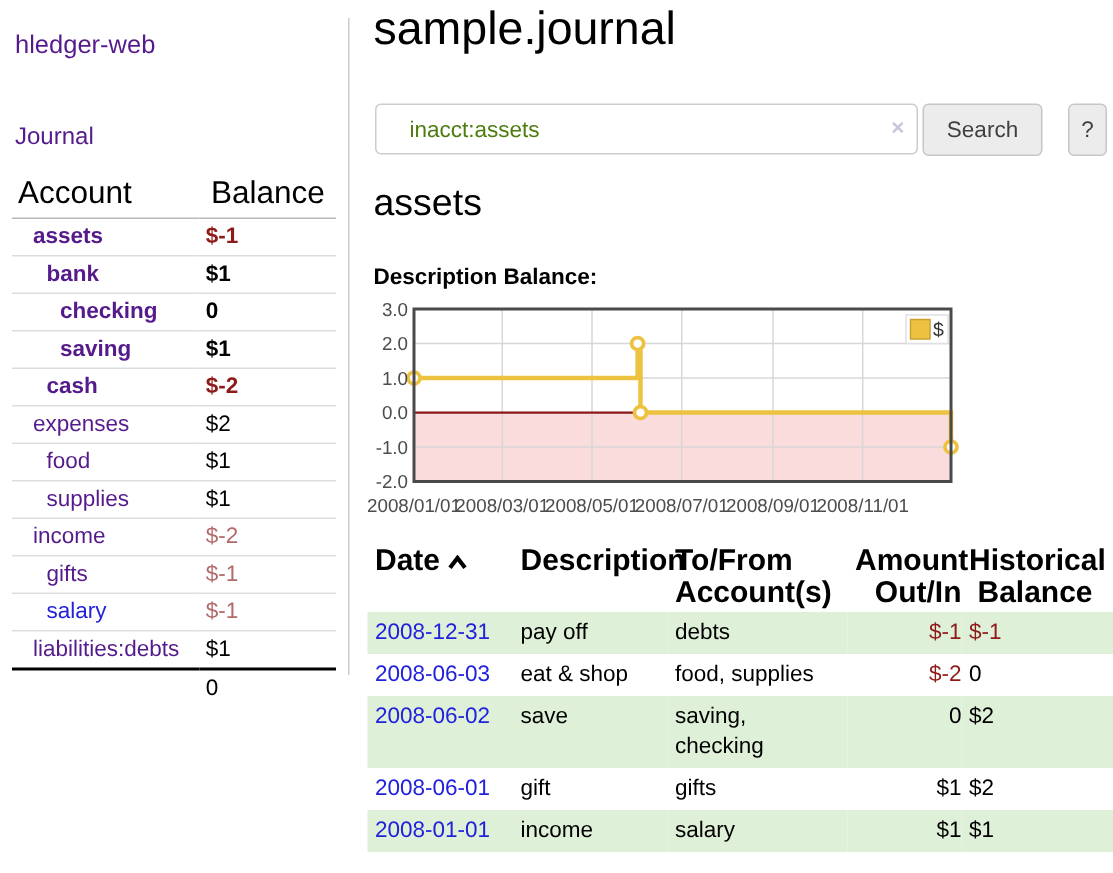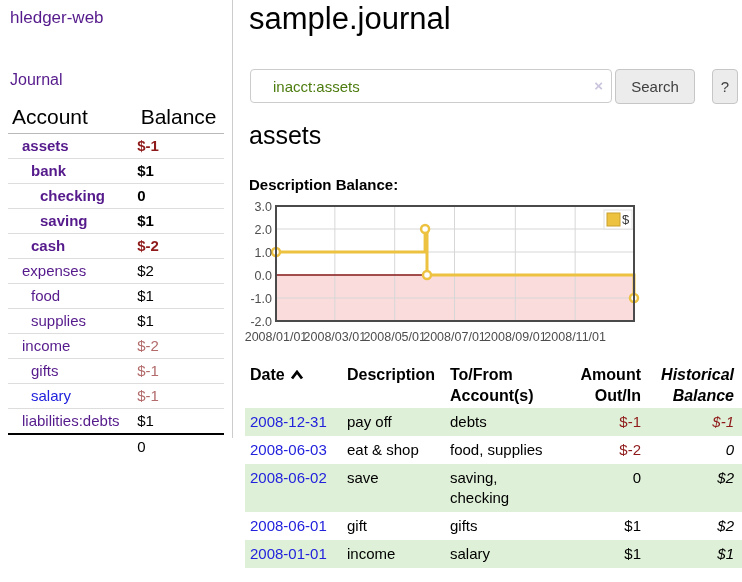--- a/index.html
+++ b/index.html
@@ -1,21 +1,21 @@
 <!DOCTYPE html>
 <html><head>
 <meta charset="utf-8">
 <style>
   html,body{margin:0;padding:0;background:#fff;}
   .page{position:relative;width:742px;height:582px;background:#fff;overflow:hidden;
         font-family:"Liberation Sans",sans-serif;color:#000;}
   a{text-decoration:none;cursor:pointer;}
 
   
-  .sidebar{position:absolute;left:0;top:0;width:232px;height:438px;border-right:1px solid #ccc;}
+  .sidebar{position:absolute;left:0;top:12px;width:232px;height:438px;border-right:1px solid #ccc;}
   .brand{position:absolute;left:10px;top:8px;font-size:17px;color:#551a8b;}
   .journal-link{position:absolute;left:10px;top:71px;font-size:16px;color:#551a8b;}
   table.accounts{position:absolute;left:8px;top:102px;width:216px;border-collapse:collapse;}
   table.accounts th{font-weight:normal;font-size:21px;padding:3px 4px 4px 4px;border-bottom:1px solid #b9b9b9;}
   table.accounts td{font-size:15px;padding:2px 4px;border-bottom:1px solid #ddd;line-height:20px;}
   table.accounts tfoot td{border-top:2px solid #000;border-bottom:none;}
   .al{text-align:left}.ar{}
   .d0{padding-left:14px !important}.d1{padding-left:23px !important}.d2{padding-left:32px !important}
   .acct-link{color:#551a8b;}
   .acct-link.unvisited{color:#2222dd;}
@@ -33,25 +33,25 @@
        font-family:"Liberation Sans",sans-serif;font-size:15px;color:#404040;cursor:pointer;}
   .btn-search{left:615px;width:80px;}
   .btn-help{left:712px;width:26px;}
 
   .h2{position:absolute;left:249px;top:121px;margin:0;font-size:25px;font-weight:normal;}
   .chart-label{position:absolute;left:249px;top:176px;font-size:15px;font-weight:bold;}
   #chart{position:absolute;left:243px;top:198px;}
 
   
   table.register{position:absolute;left:245px;top:362px;width:497px;border-collapse:collapse;table-layout:fixed;}
-  table.register th{font-size:16px;font-weight:bold;line-height:21px;padding:2px 5px;vertical-align:top;}
+  table.register th{font-size:20px;font-weight:bold;line-height:21px;padding:2px 5px;vertical-align:top;}
   table.register td{font-size:15px;line-height:20px;padding:4px 5px;vertical-align:top;}
   .c-date{width:97px}.c-desc{width:103px}.c-acct{width:120px}.c-amt{width:76px}.c-bal{width:101px}
   td.c-amt,th.c-amt{padding-right:0 !important;text-align:right;}
-  td.c-bal,th.c-bal{padding-right:8px !important;text-align:right;font-style:italic;}
+  td.c-bal,th.c-bal{padding-right:8px !important;}
   .shaded{background:#dff0d8;}
   .date-link{color:#2222dd;}
   .acct-wrap{max-width:100px;}
   .sort-caret{margin-left:5px;vertical-align:0px;}
 </style>
 </head>
 <body>
 
 <div class="page">
 

